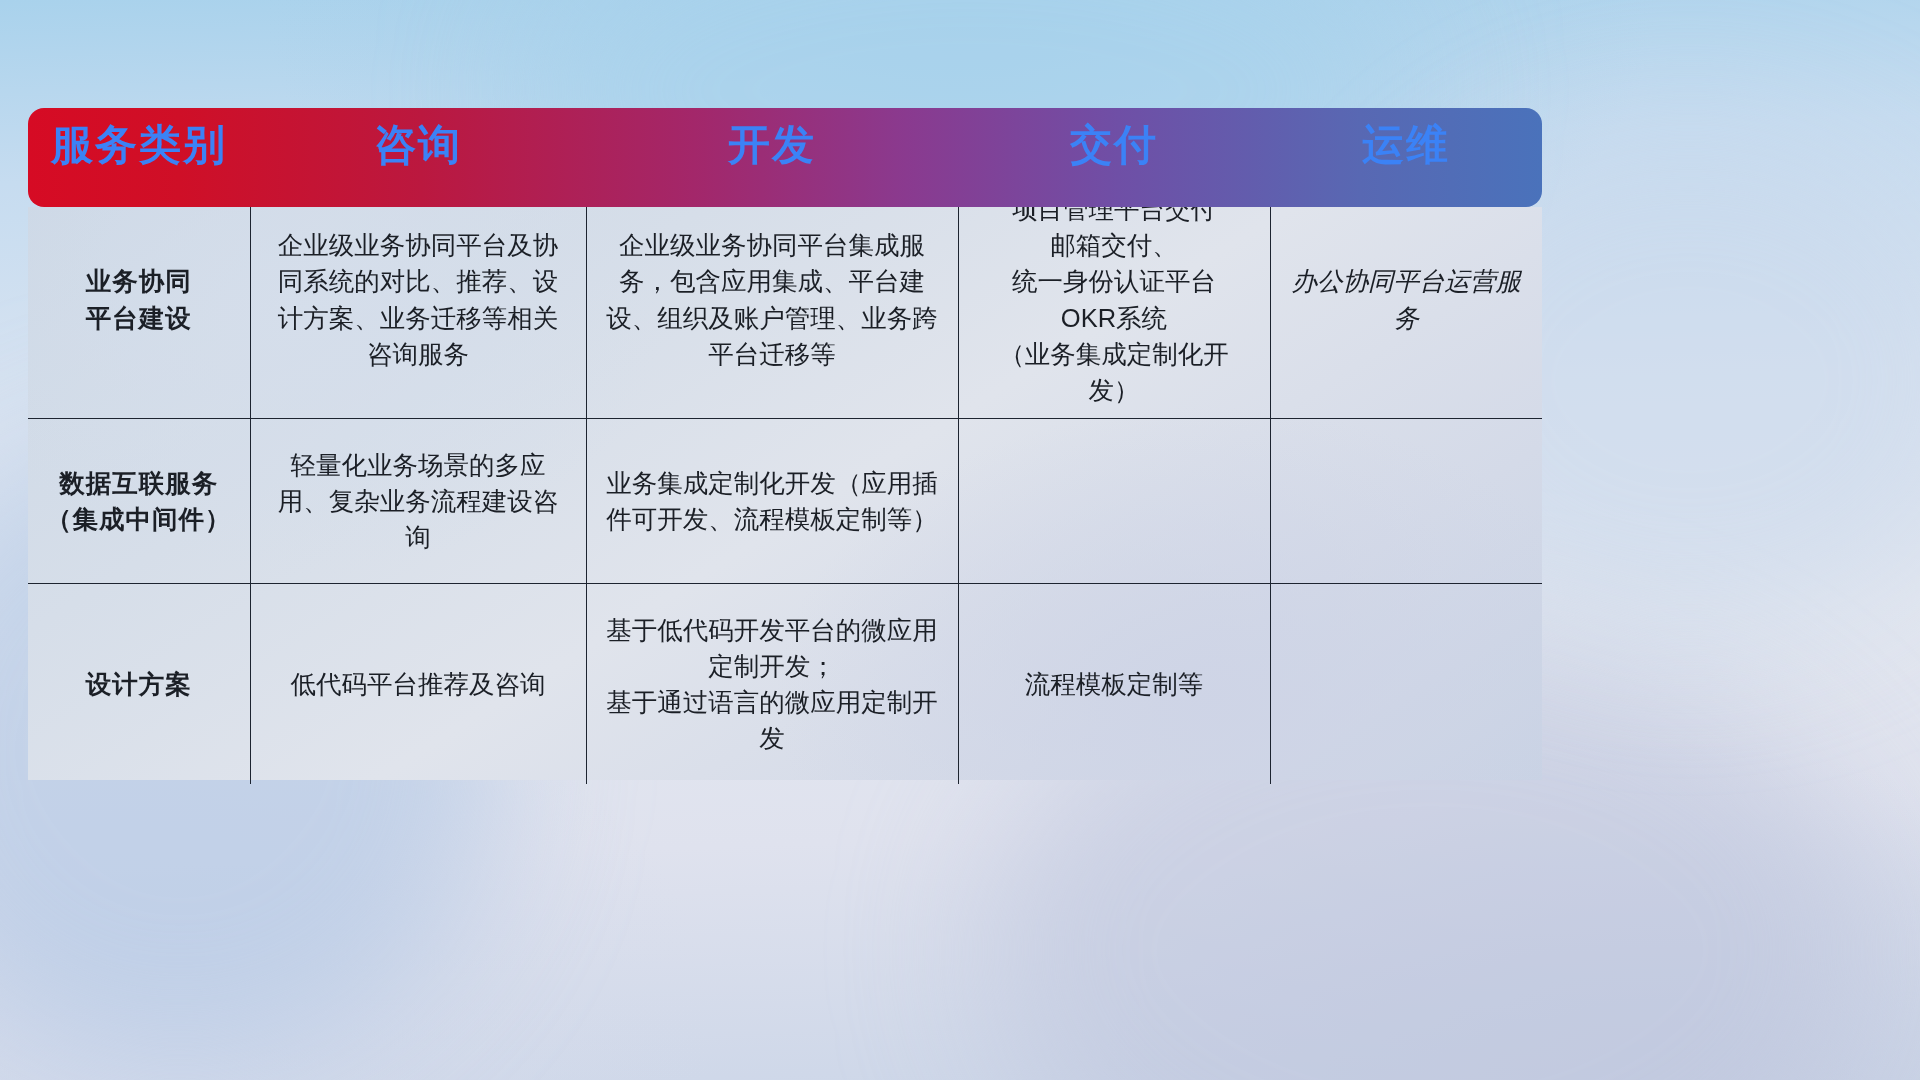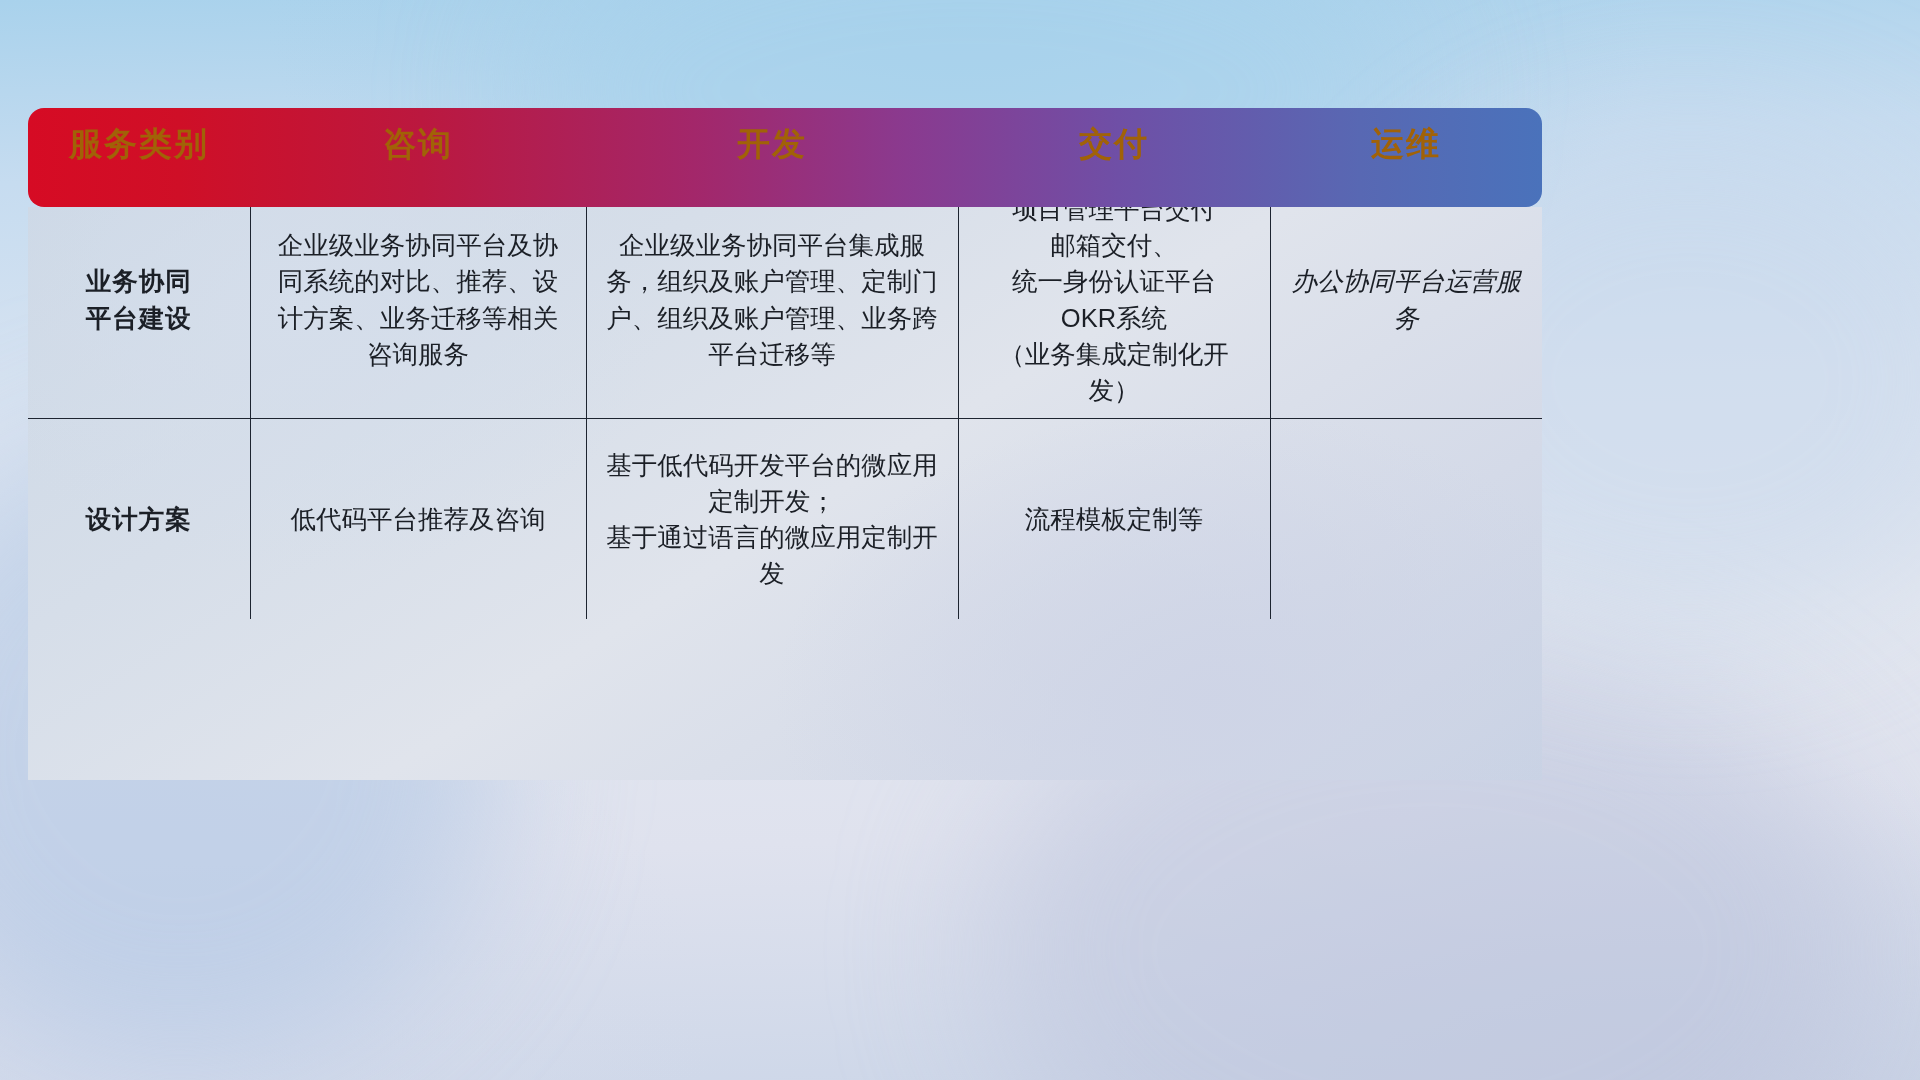--- a/index.html
+++ b/index.html
@@ -39,22 +39,22 @@
       linear-gradient(148deg, #ccd8e6 0%, #d6dee9 28%, #e0e4ec 52%, #d4dae8 78%, #c8d2e4 100%);
   }
   table.svc {
     position: relative;
     width: 1514px;
     border-collapse: collapse;
     table-layout: fixed;
   }
   table.svc thead th {
     height: 73px;
-    color: #a16207;
-    font-size: 33px;
+    color: #3b82f6;
+    font-size: 42px;
     font-weight: bold;
     letter-spacing: 2px;
     text-align: center;
     vertical-align: middle;
     border: none;
     position: relative;
   }
   
   .hdr-band {
     position: absolute;
@@ -139,29 +139,39 @@
         </th>
       </tr>
     </thead>
     <tbody>
       <tr class="r1">
         <td class="cat">
           <div>业务协同</div>
           <div>平台建设</div>
         </td>
         <td>企业级业务协同平台及协同系统的对比、推荐、设计方案、业务迁移等相关咨询服务</td>
-        <td>企业级业务协同平台集成服务，组织及账户管理、定制门户、组织及账户管理、业务跨平台迁移等</td>
+        <td>企业级业务协同平台集成服务，包含应用集成、平台建设、组织及账户管理、业务跨平台迁移等</td>
         <td>
           <div>项目管理平台交付</div>
           <div>邮箱交付、</div>
           <div>统一身份认证平台</div>
           <div>OKR系统</div>
           <div>（业务集成定制化开发）</div>
         </td>
         <td>办公协同平台运营服务</td>
+      </tr>
+      <tr class="r2">
+        <td class="cat">
+          <div>数据互联服务</div>
+          <div>（集成中间件）</div>
+        </td>
+        <td>轻量化业务场景的多应用、复杂业务流程建设咨询</td>
+        <td>业务集成定制化开发（应用插件可开发、流程模板定制等）</td>
+        <td class="empty"></td>
+        <td class="empty"></td>
       </tr>
       <tr class="r3">
         <td class="cat">
           <div>设计方案</div>
         </td>
         <td>低代码平台推荐及咨询</td>
         <td>
           <div>基于低代码开发平台的微应用定制开发；</div>
           <div>基于通过语言的微应用定制开发</div>
         </td>

